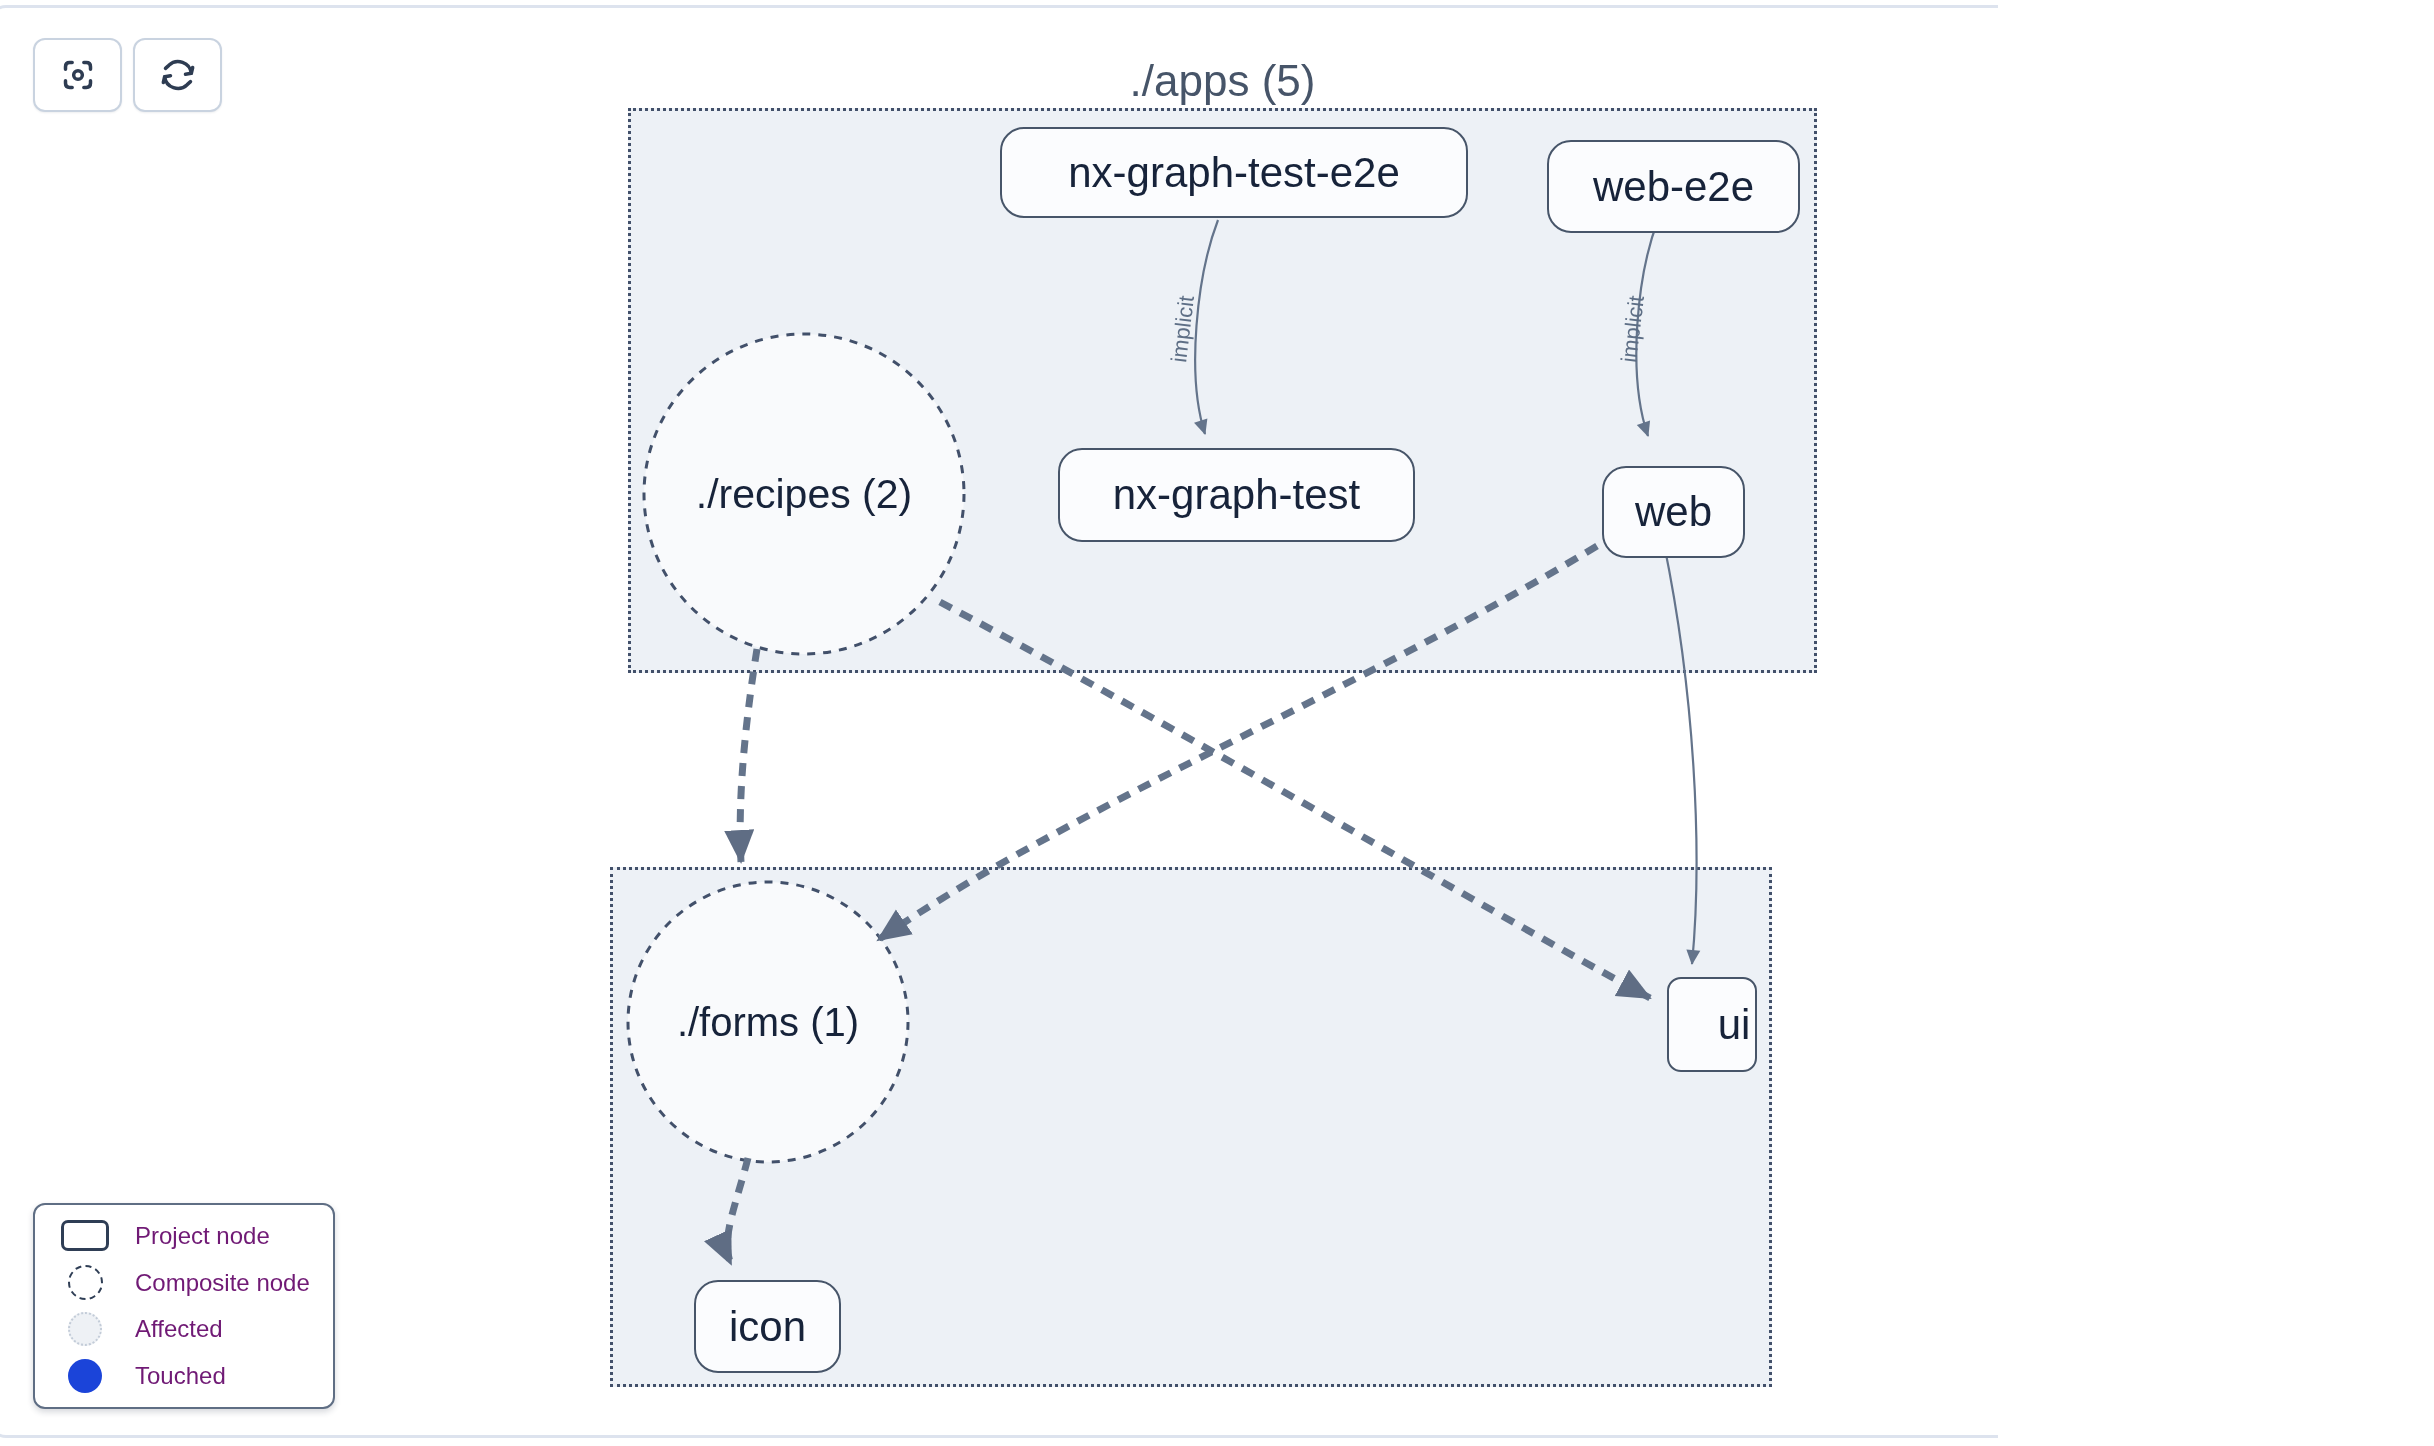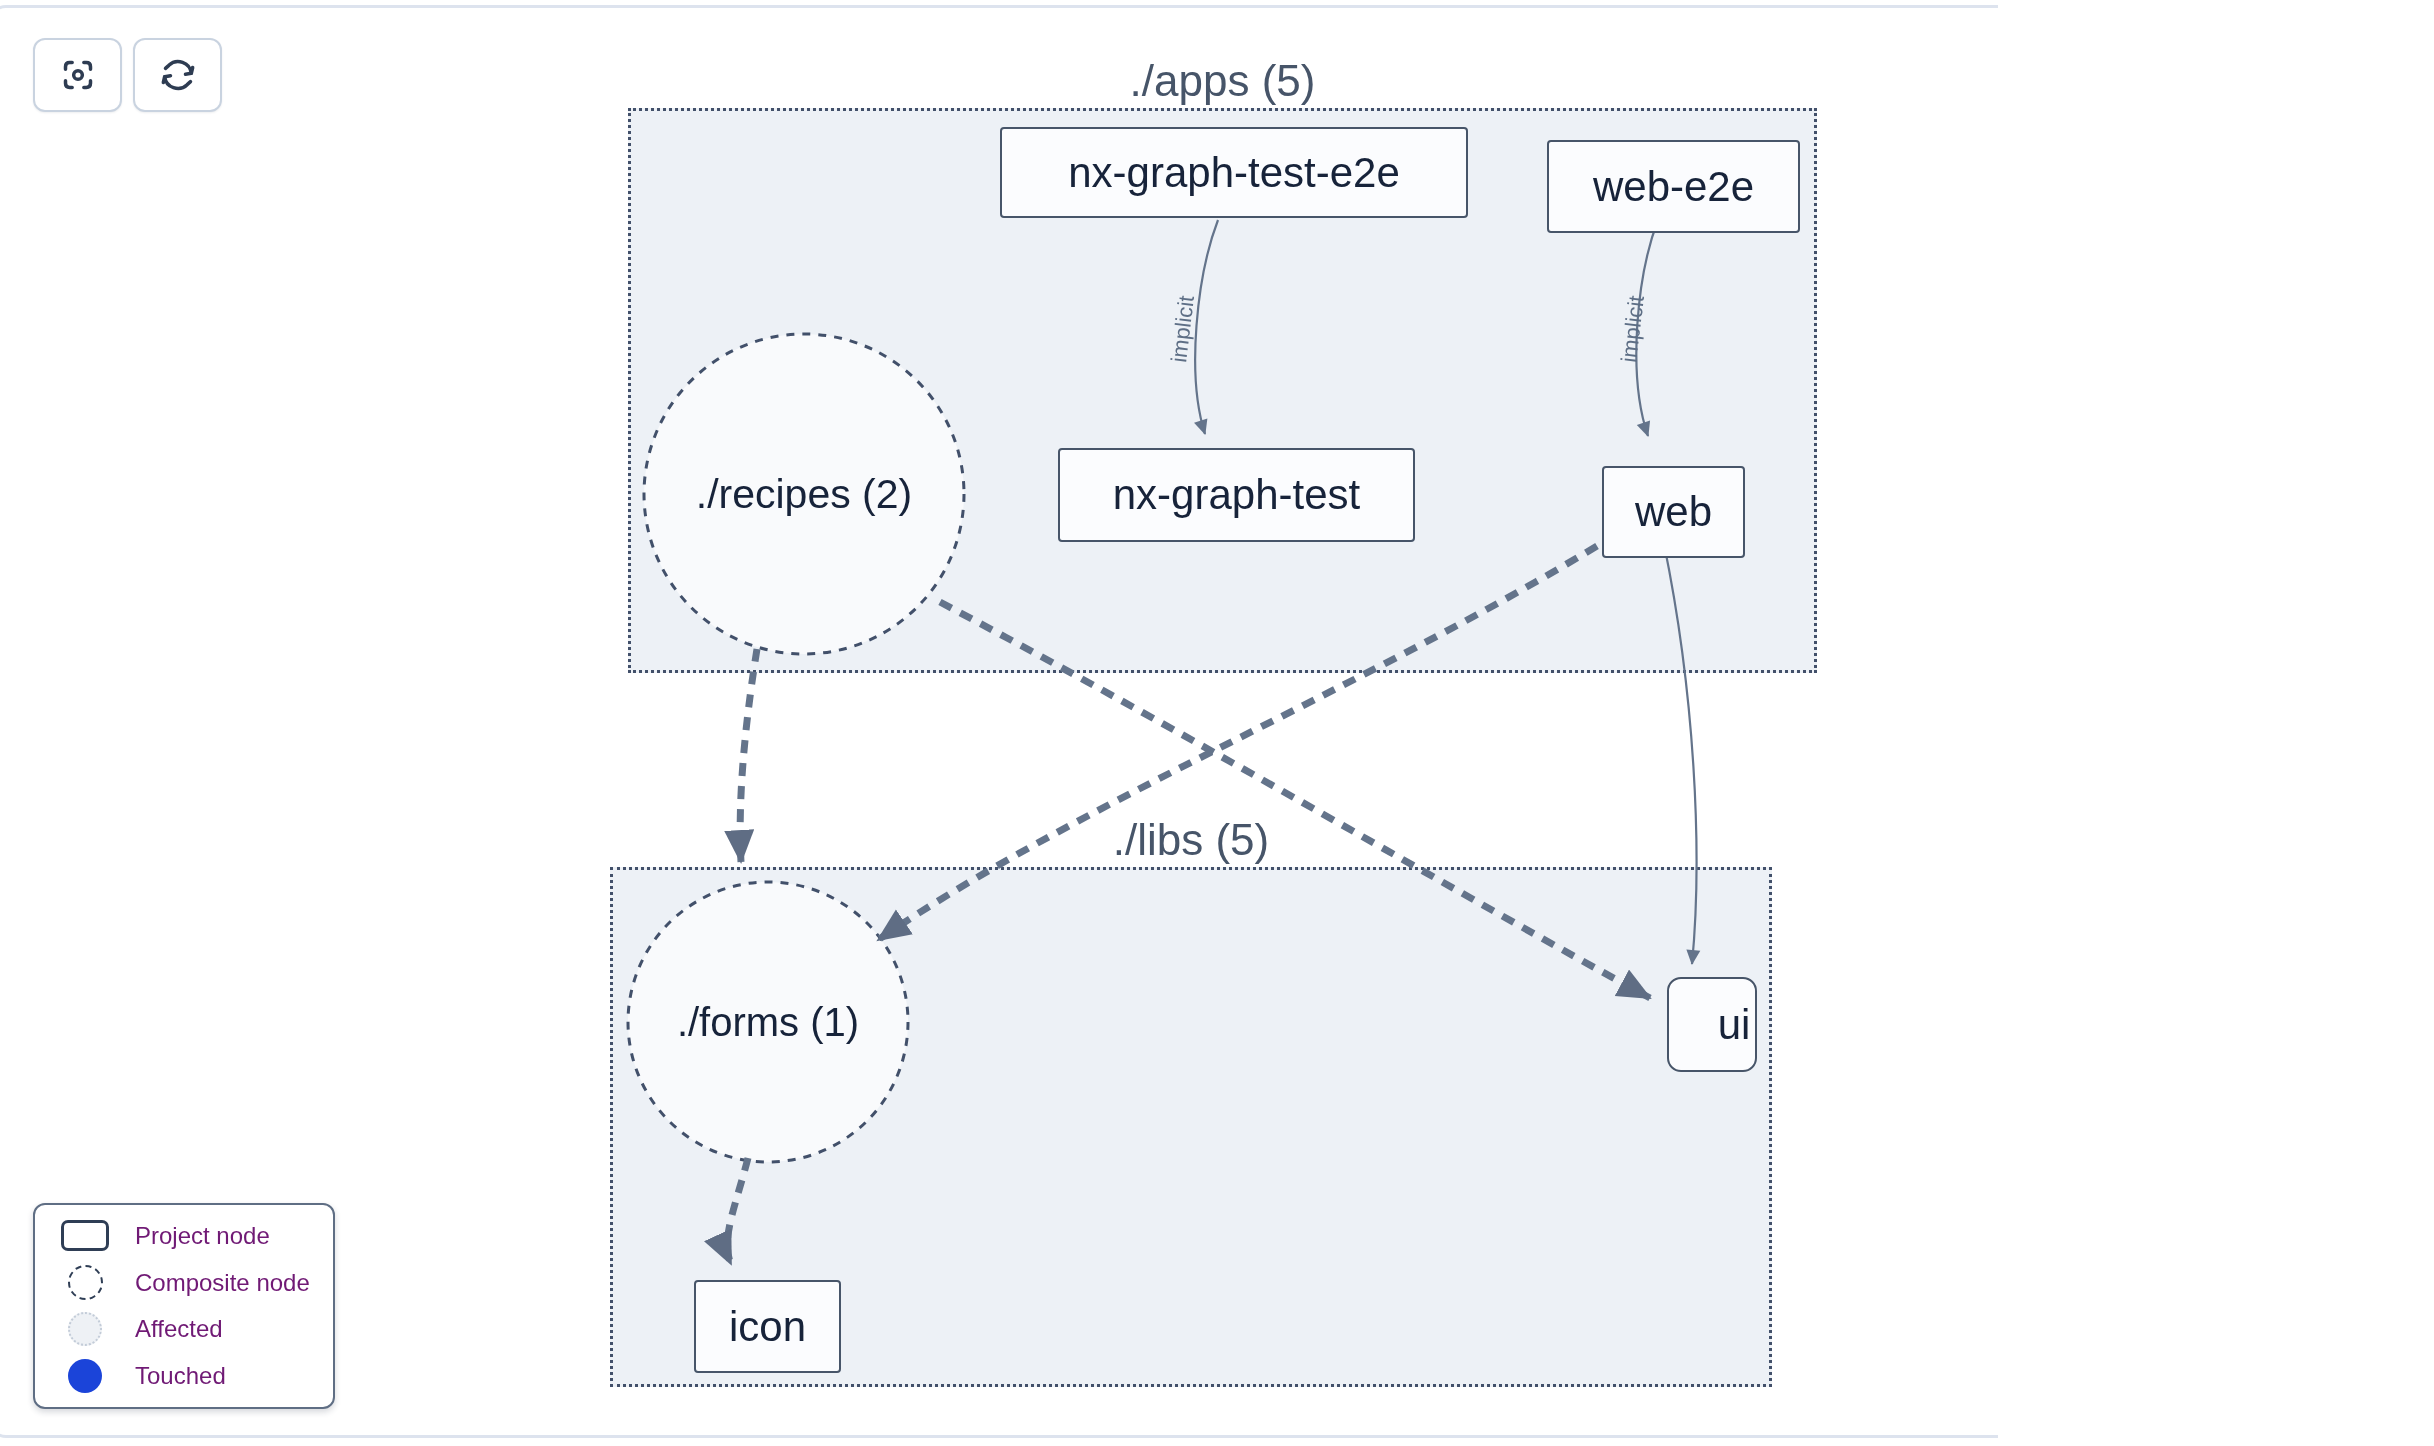--- a/index.html
+++ b/index.html
@@ -4,21 +4,21 @@
 <style>
   html,body{margin:0;padding:0;background:#ffffff;}
   body{font-family:"Liberation Sans","DejaVu Sans",sans-serif;}
   #stage{position:relative;width:1998px;height:1446px;overflow:hidden;background:#ffffff;}
   .panel{position:absolute;left:-12px;top:5px;width:2436px;height:1433px;
          border:3px solid #dde3ee;border-radius:18px;background:#ffffff;box-sizing:border-box;}
   .group{position:absolute;background:#edf1f6;border:3px dotted #42506a;box-sizing:border-box;}
   .group-title{position:absolute;text-align:center;font-size:44px;color:#475569;z-index:3;}
   .edgelayer{position:absolute;left:0;top:0;z-index:2;}
   .node{position:absolute;display:flex;align-items:center;justify-content:center;
-        background:#fbfcfe;border:2.5px solid #475569;border-radius:4px;
+        background:#fbfcfe;border:2.5px solid #475569;border-radius:24px;
         font-size:42px;color:#17233a;z-index:4;box-sizing:border-box;}
   .circle-label{position:absolute;display:flex;align-items:center;justify-content:center;
         font-size:41px;color:#17233a;z-index:4;}
   .edge-label{font-size:22px;fill:#5d6e85;}
   .toolbar-btn{position:absolute;width:85px;height:70px;background:#ffffff;
         border:2px solid #c9d3e0;border-radius:12px;display:flex;align-items:center;justify-content:center;
         box-shadow:0 1px 2px rgba(30,41,59,.08);z-index:6;cursor:pointer;}
   .legend{position:absolute;left:33px;top:1203px;width:302px;height:206px;background:#ffffff;
         border:2px solid #5f6e84;border-radius:12px;z-index:6;box-shadow:0 3px 6px rgba(30,41,59,.18);
         display:flex;flex-direction:column;justify-content:space-evenly;padding:6px 0;box-sizing:border-box;}
@@ -33,21 +33,20 @@
 </head>
 <body>
 
 <div id="stage">
   <div class="panel"></div>
 
   <div class="group" style="left:628px;top:108px;width:1189px;height:565px;"></div>
   <div class="group" style="left:610px;top:867px;width:1162px;height:520px;"></div>
 
   <div class="group-title" style="left:628px;top:56px;width:1189px;">./apps (5)</div>
-  <div class="group-title" style="left:610px;top:815px;width:1162px;">./libs (5)</div>
 
   <svg class="edgelayer" width="2434" height="1446" viewBox="0 0 2434 1446">
     <defs>
       <marker id="arrow-thin" markerUnits="userSpaceOnUse" markerWidth="24" markerHeight="24" refX="15" refY="8" orient="auto">
         <path d="M1,1 L16,8 L1,15 Z" fill="#64748b"></path>
       </marker>
       <marker id="arrow-thick" markerUnits="userSpaceOnUse" markerWidth="44" markerHeight="36" refX="32" refY="15" orient="auto">
         <path d="M0,0 L34,15 L0,30 Z" fill="#5f6d84"></path>
       </marker>
     </defs>

